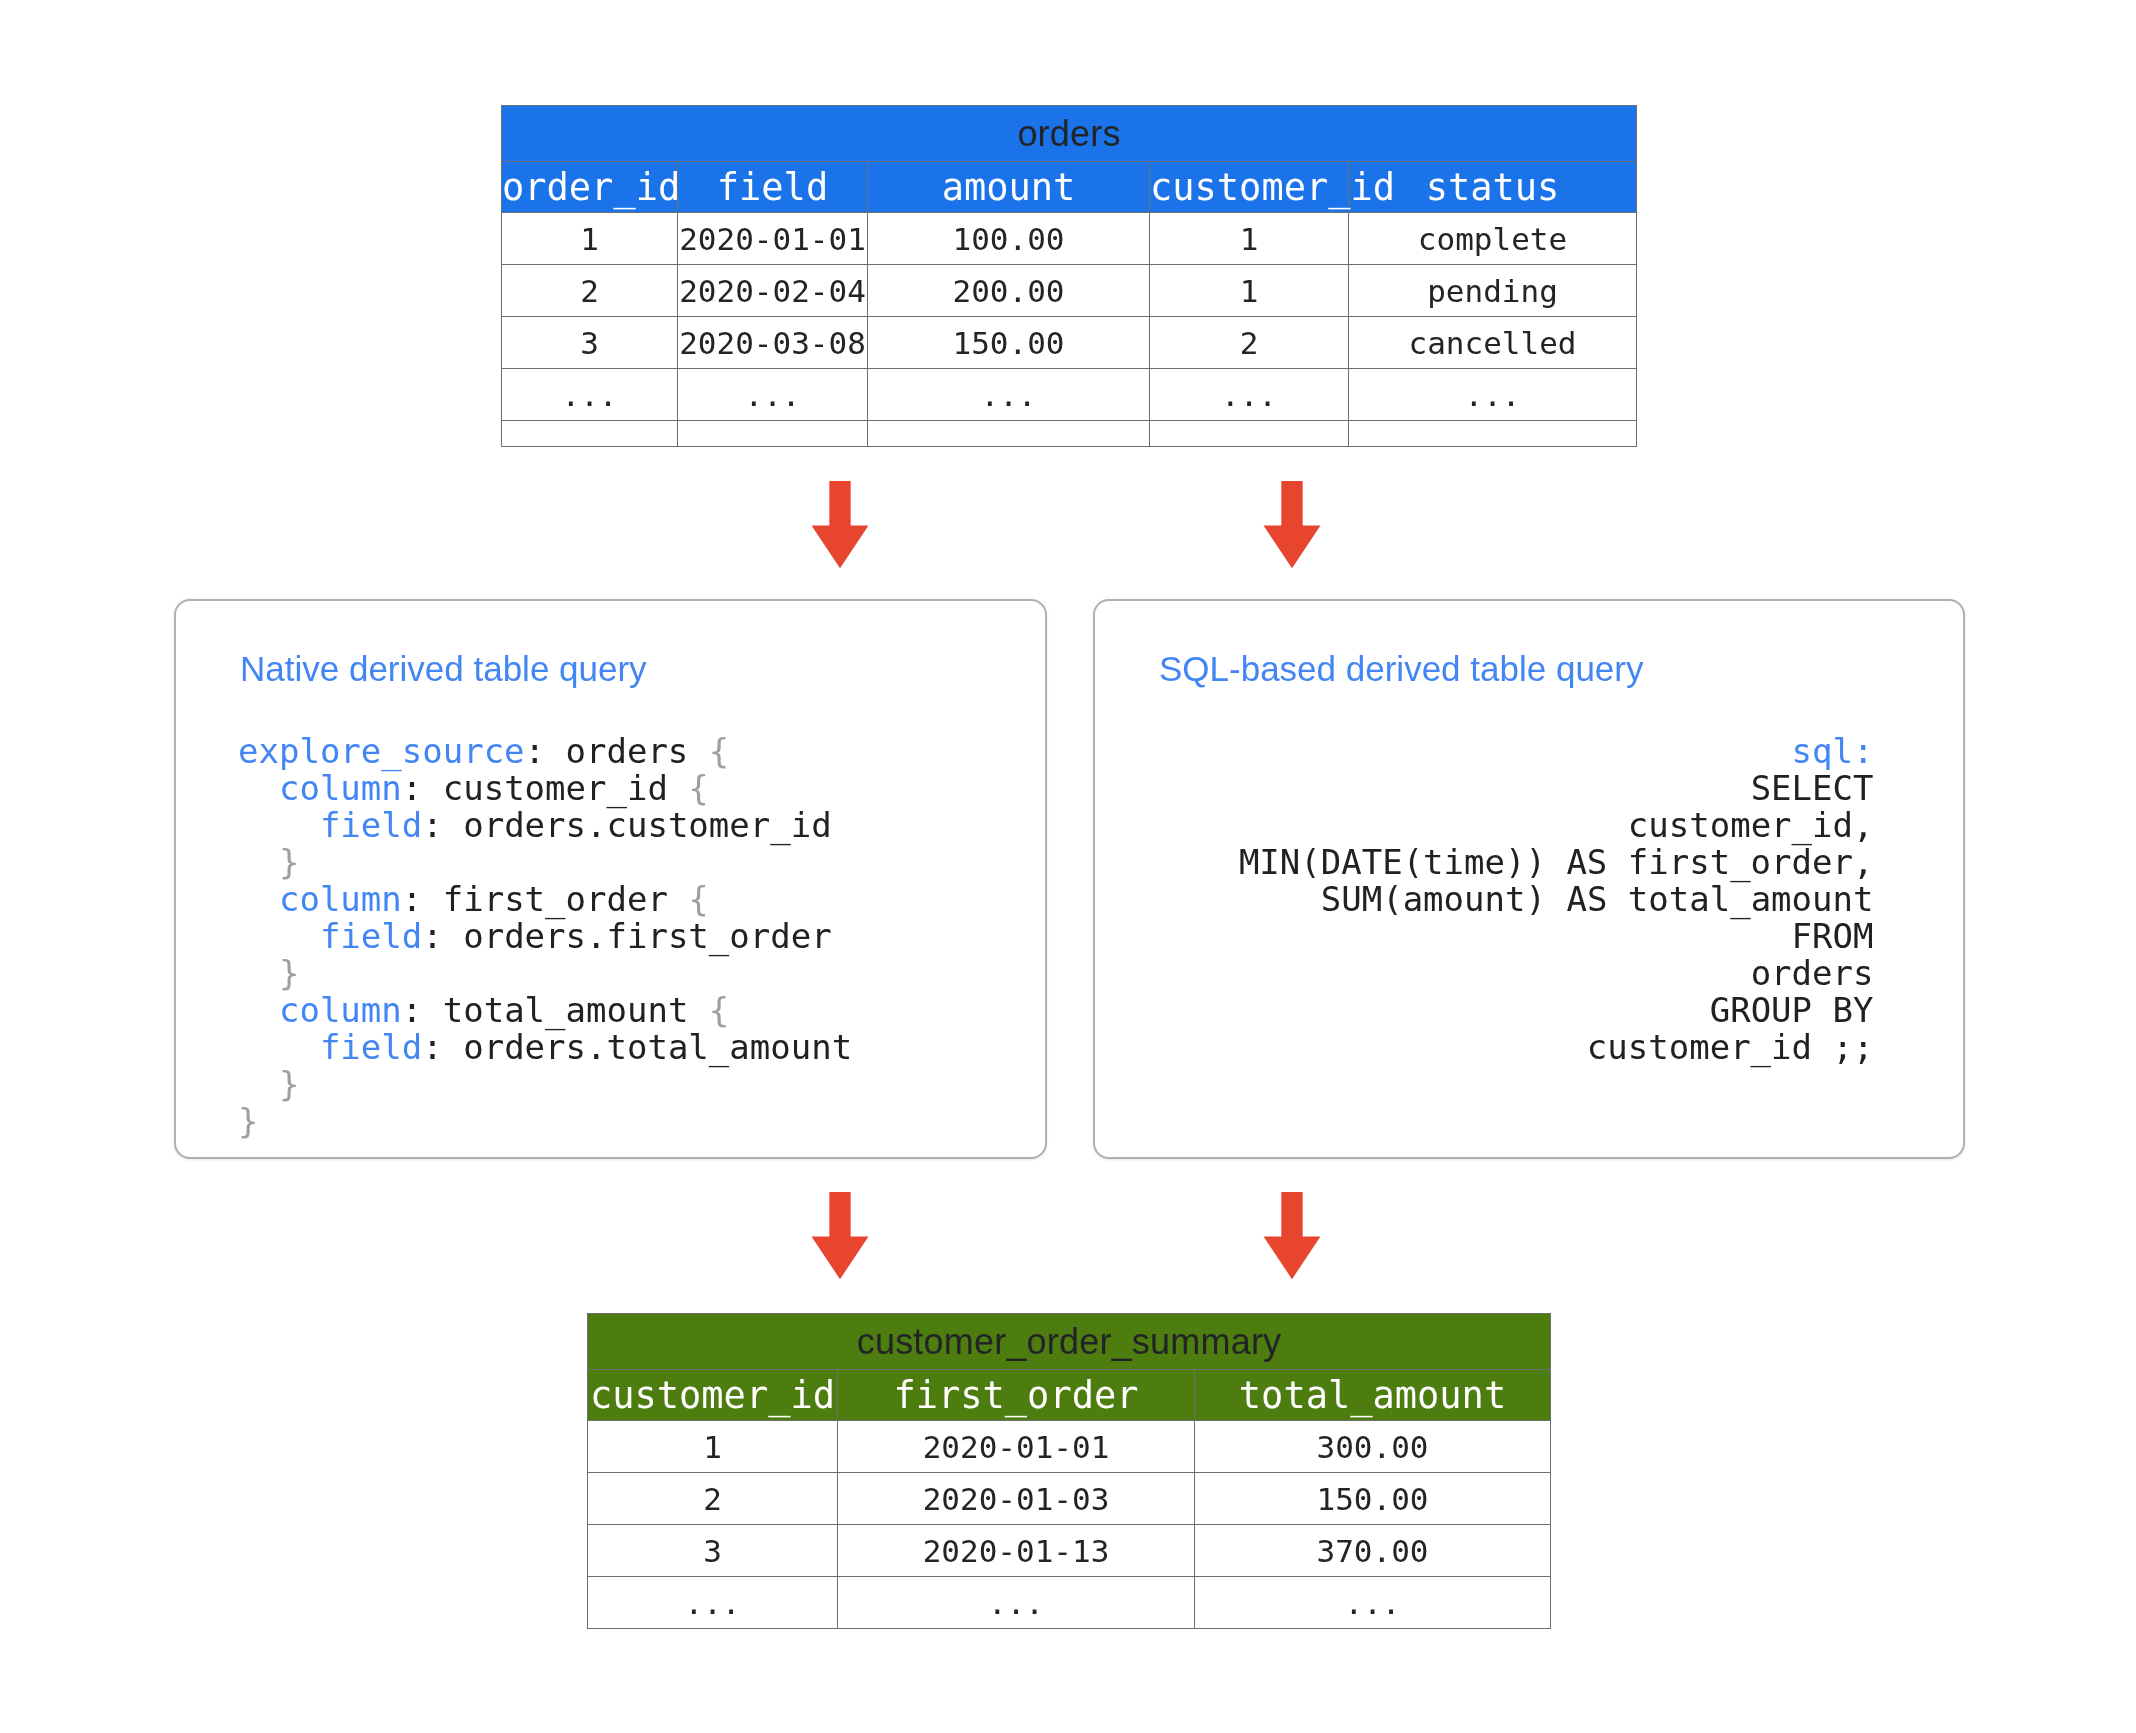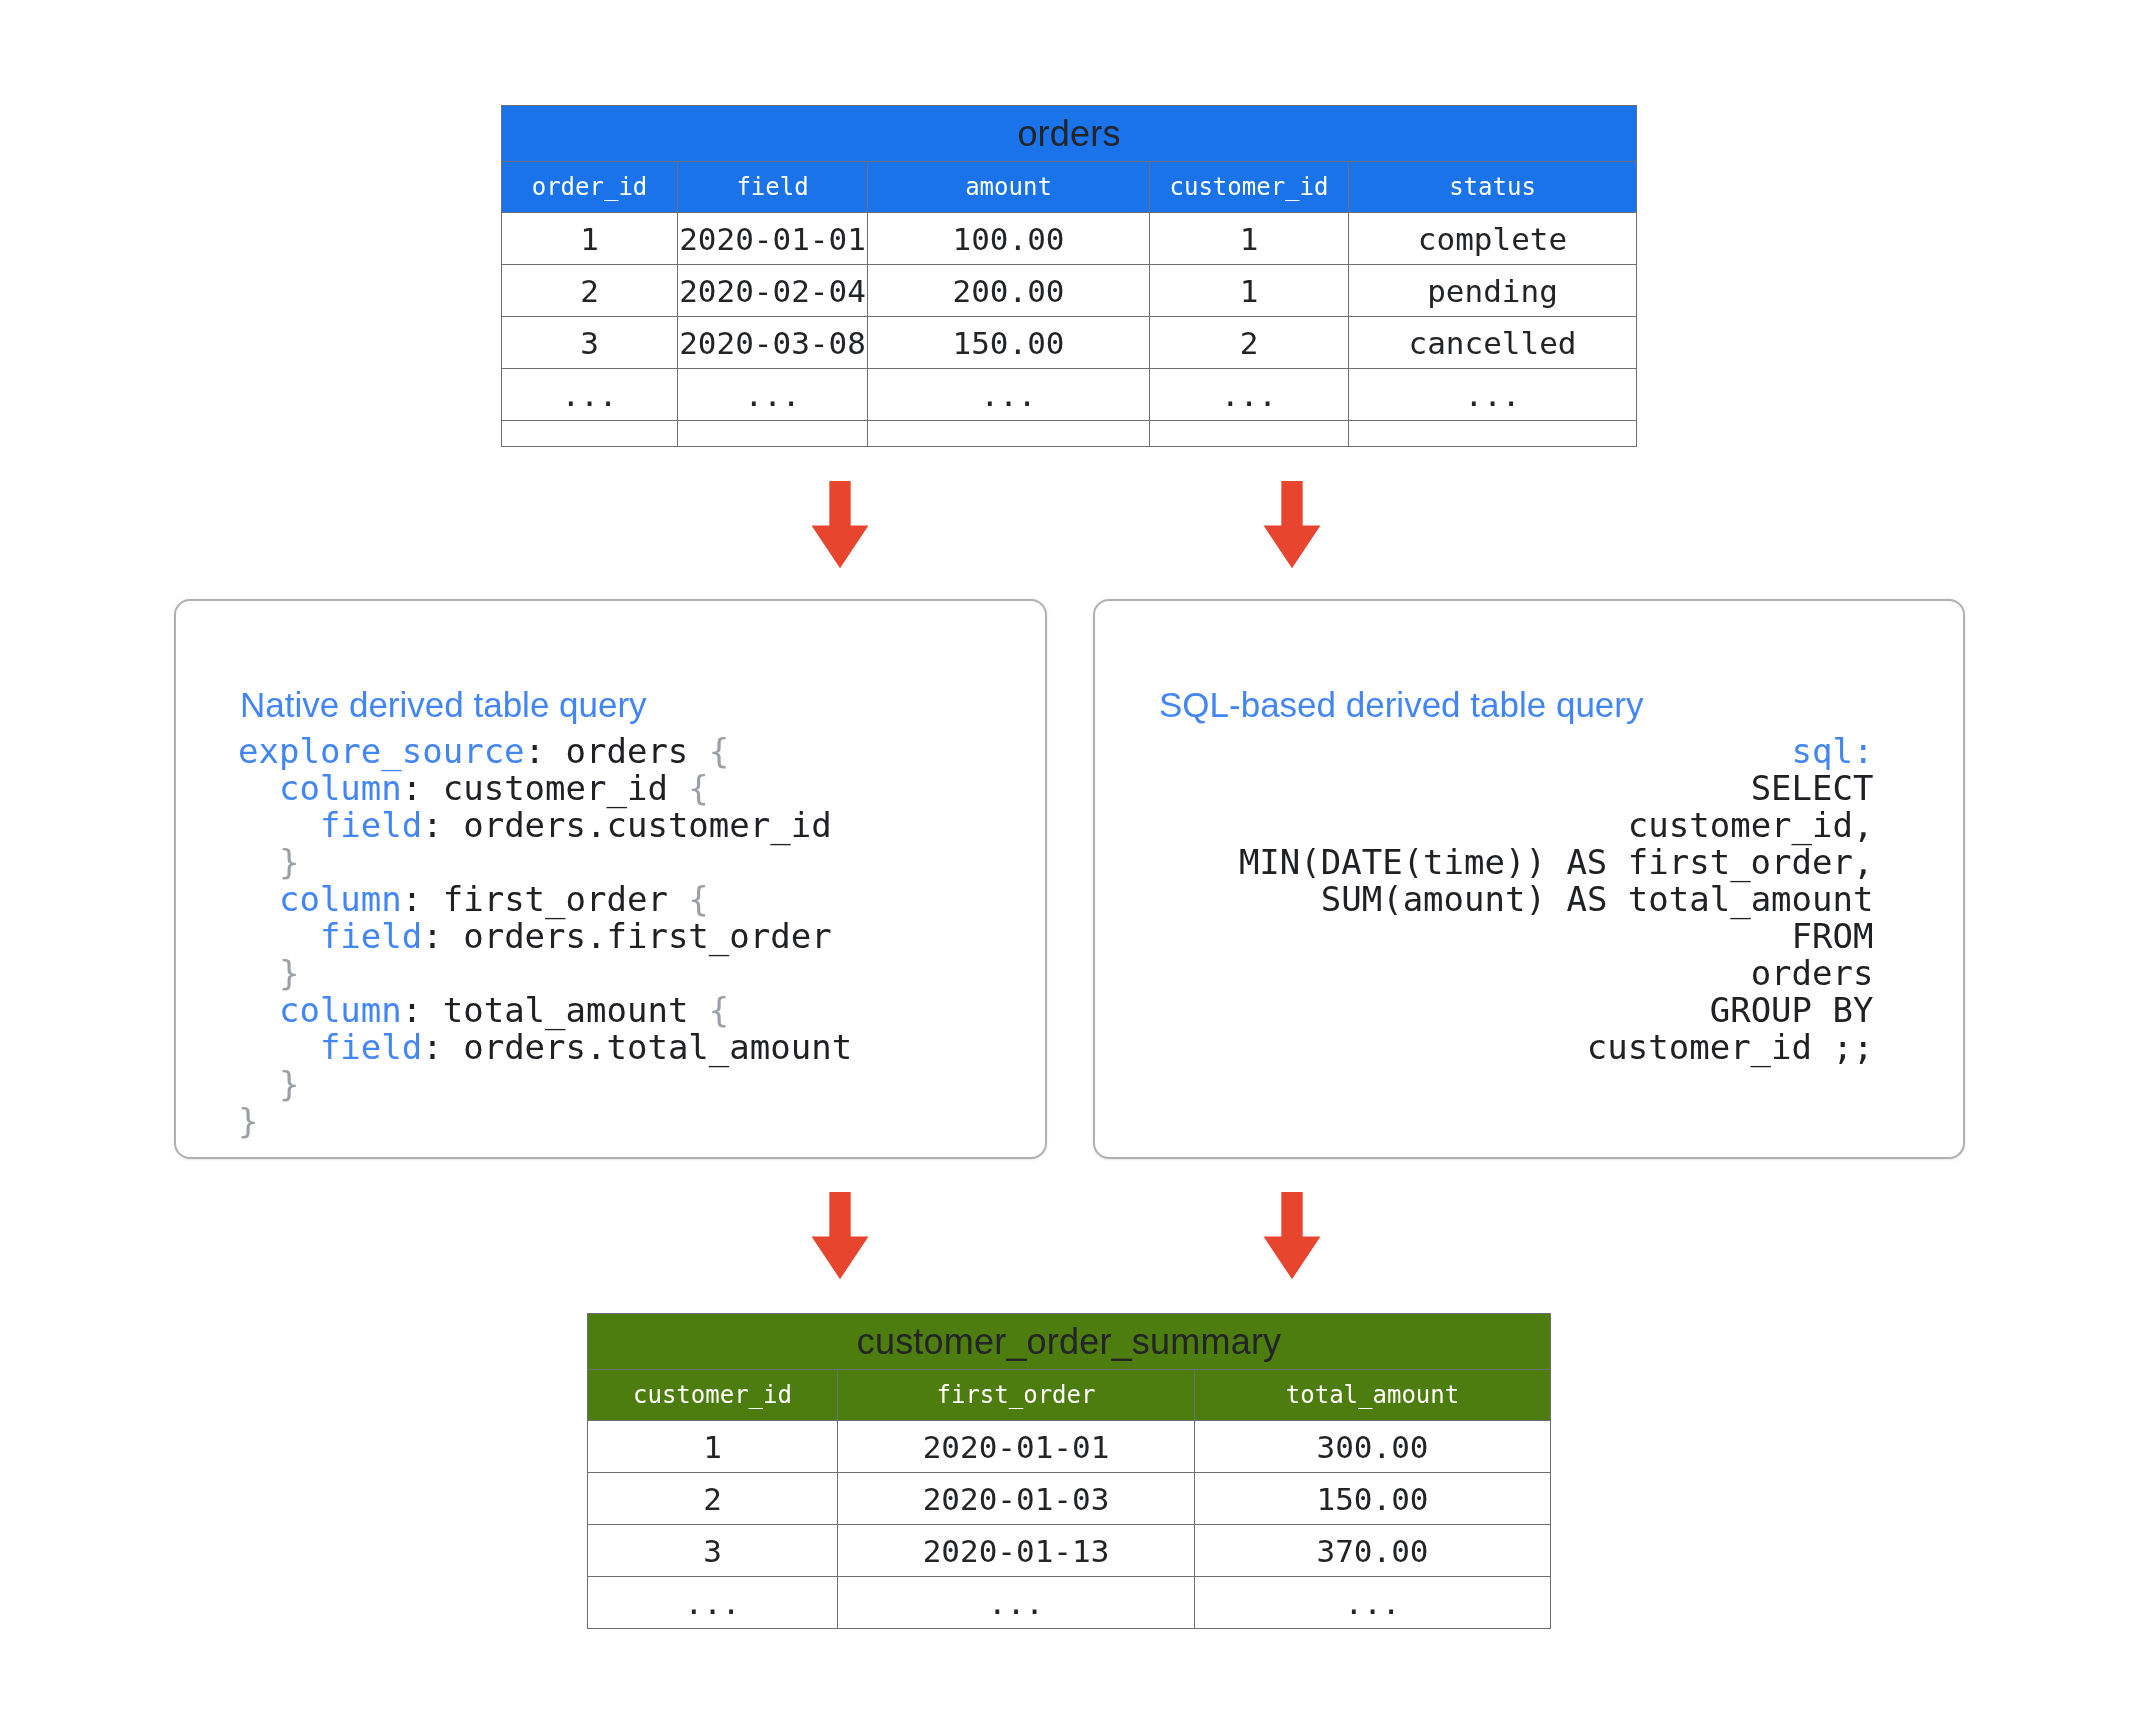--- a/index.html
+++ b/index.html
@@ -36,21 +36,21 @@
   .tbl-title {
     font-family: "Liberation Sans", sans-serif !important;
     font-weight: bold;
     color: #ffffff;
     font-size: 36px;
     letter-spacing: 0.2px;
     height: 55px;
   }
   .tbl-head th {
     color: #ffffff;
-    font-size: 24px;
+    font-size: 37px;
     height: 50px;
   }
   .db-table td.cell {
     font-size: 31px;
     height: 51px;
   }
 
   
   #orders-table {
     left: 501px;
@@ -83,21 +83,20 @@
   #card-sql    { left: 1093px; top: 599px; width: 872px;  height: 560px; text-align: right; }
 
   .card-title {
     position: absolute;
     left: 64px;
     top: 48px;
     font-family: "Liberation Sans", sans-serif;
     font-size: 35px;
     color: #4285f4;
     white-space: nowrap;
-    margin-top: 36px;
   }
   .code-block {
     position: absolute;
     left: 62px;
     top: 132px;
     margin: 0;
     font-family: "DejaVu Sans Mono", "Liberation Mono", monospace;
     font-size: 34px;
     line-height: 37px;
     color: #202124;

